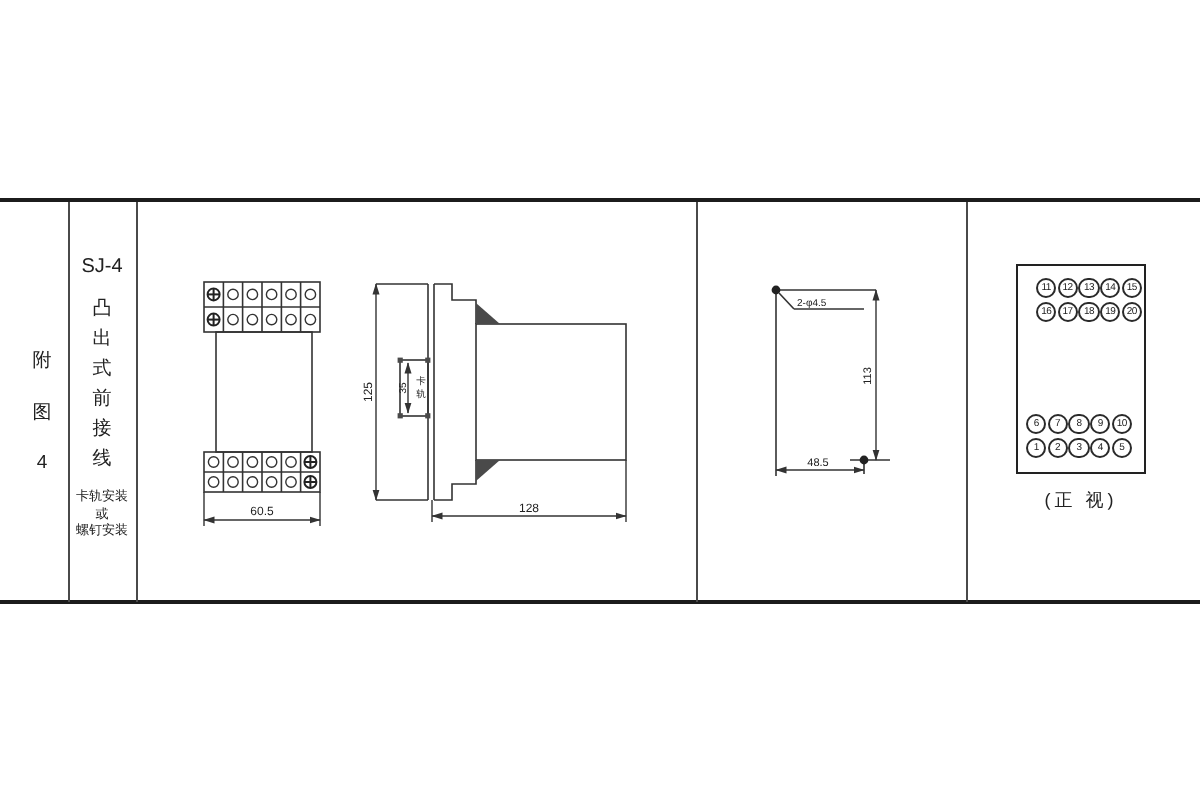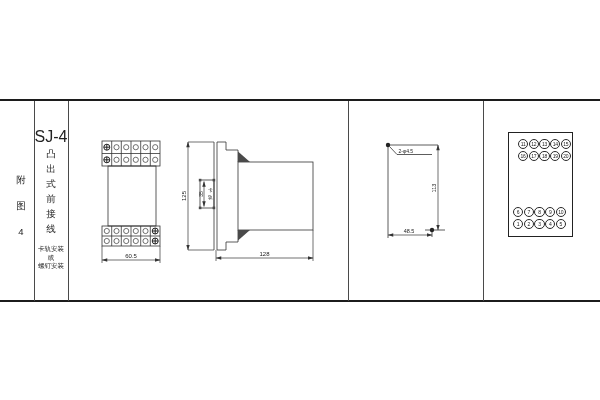--- a/index.html
+++ b/index.html
@@ -5,21 +5,21 @@
   *{margin:0;padding:0;box-sizing:border-box}
   html,body{background:#fff}
   body{width:600px;height:400px;font-family:"Liberation Sans","DejaVu Sans",sans-serif;color:#222}
   #sheet{position:relative;width:600px;height:400px;background:#fff;overflow:hidden}
   .abs{position:absolute}
   .hline{position:absolute;left:0;width:600px;background:#1c1c1c}
   .vline{position:absolute;width:1px;background:#4a4a4a}
   .vstack{display:flex;flex-direction:column;align-items:center}
   .center{text-align:center}
   .figure-col{left:8px;top:174px;width:26px;font-size:9.5px;gap:13px}
-  .model-label{left:34px;top:128px;width:34px;font-size:16px}
+  .model-label{left:34px;top:128px;width:34px;font-size:10px}
   .desc-col{left:34px;top:148px;width:34px;font-size:9.5px;gap:2px}
   .mounting{left:34px;top:245px;width:34px;font-size:6.5px;line-height:8.6px}
   .drill-caption{left:373px;top:266px;width:110px;font-size:7.5px;letter-spacing:1.5px}
   .terminal-panel{left:508px;top:132px;width:65px;height:105px;border:1px solid #222;background:#fff}
   .t-row{position:absolute;display:flex;gap:0.5px}
   .t-row.r1{top:6px;left:9px}
   .t-row.r2{top:18px;left:9px}
   .t-row.r3{top:74px;left:4px}
   .t-row.r4{top:86px;left:4px}
   .t-circle{width:10.2px;height:10.2px;border:1px solid #2a2a2a;border-radius:50%;
@@ -225,14 +225,15 @@
       <span class="t-circle">10</span>
     </div>
     <div class="t-row r4">
       <span class="t-circle">1</span>
       <span class="t-circle">2</span>
       <span class="t-circle">3</span>
       <span class="t-circle">4</span>
       <span class="t-circle">5</span>
     </div>
   </div>
+  <div class="abs center terminal-caption">(正 视)</div>
 
 </div>
 
 </body></html>

